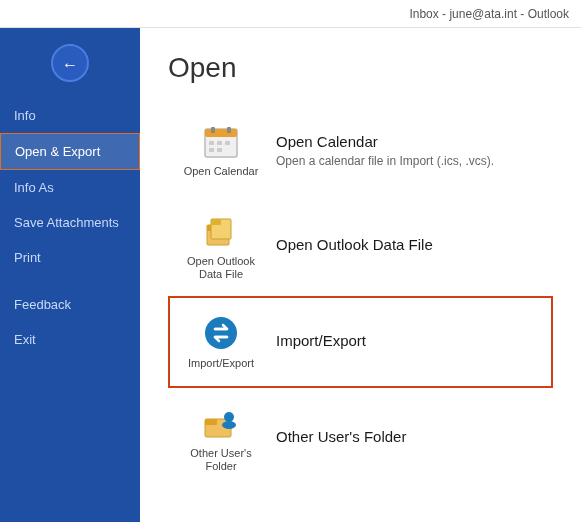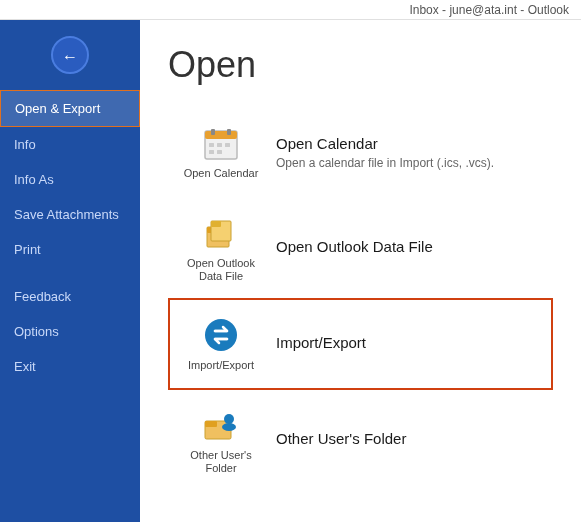--- a/index.html
+++ b/index.html
@@ -12,21 +12,21 @@
       flex-direction: column;
       background: #fff;
     }
     .title-bar {
       background: #fff;
       border-bottom: 1px solid #e0e0e0;
       padding: 6px 12px;
       font-size: 12px;
       color: #555;
       text-align: right;
-      height: 20px;
+      height: 28px;
       display: flex;
       align-items: center;
       justify-content: flex-end;
     }
     .main-container {
       display: flex;
       flex: 1;
       overflow: hidden;
     }
     .sidebar {
@@ -65,21 +65,21 @@
     .sidebar-divider {
       height: 12px;
     }
     .content-area {
       flex: 1;
       background: #fff;
       padding: 24px 28px;
       overflow-y: auto;
     }
     .page-title {
-      font-size: 36px;
+      font-size: 28px;
       font-weight: 300;
       color: #333;
       margin-bottom: 20px;
     }
     .option-list {
       display: flex;
       flex-direction: column;
       gap: 4px;
     }
     .option-item {
@@ -132,28 +132,27 @@
 <body>
 
 <div class="title-bar">
   <span>Inbox - june@ata.int  -  Outlook</span>
 </div>
 
 <div class="main-container">
   <div class="sidebar">
     <div class="back-button">←</div>
 
+    <div class="sidebar-item">Info</div>
     <div class="sidebar-item active">Open &amp; Export</div>
-    <div class="sidebar-item">Info</div>
     <div class="sidebar-item">Info As</div>
     <div class="sidebar-item">Save Attachments</div>
     <div class="sidebar-item">Print</div>
     <div class="sidebar-divider"></div>
     <div class="sidebar-item">Feedback</div>
-    <div class="sidebar-item">Options</div>
     <div class="sidebar-item">Exit</div>
   </div>
 
   <div class="content-area">
     <div class="page-title">Open</div>
 
     <div class="option-list">
 
       <div class="option-item">
         <div class="option-icon">

